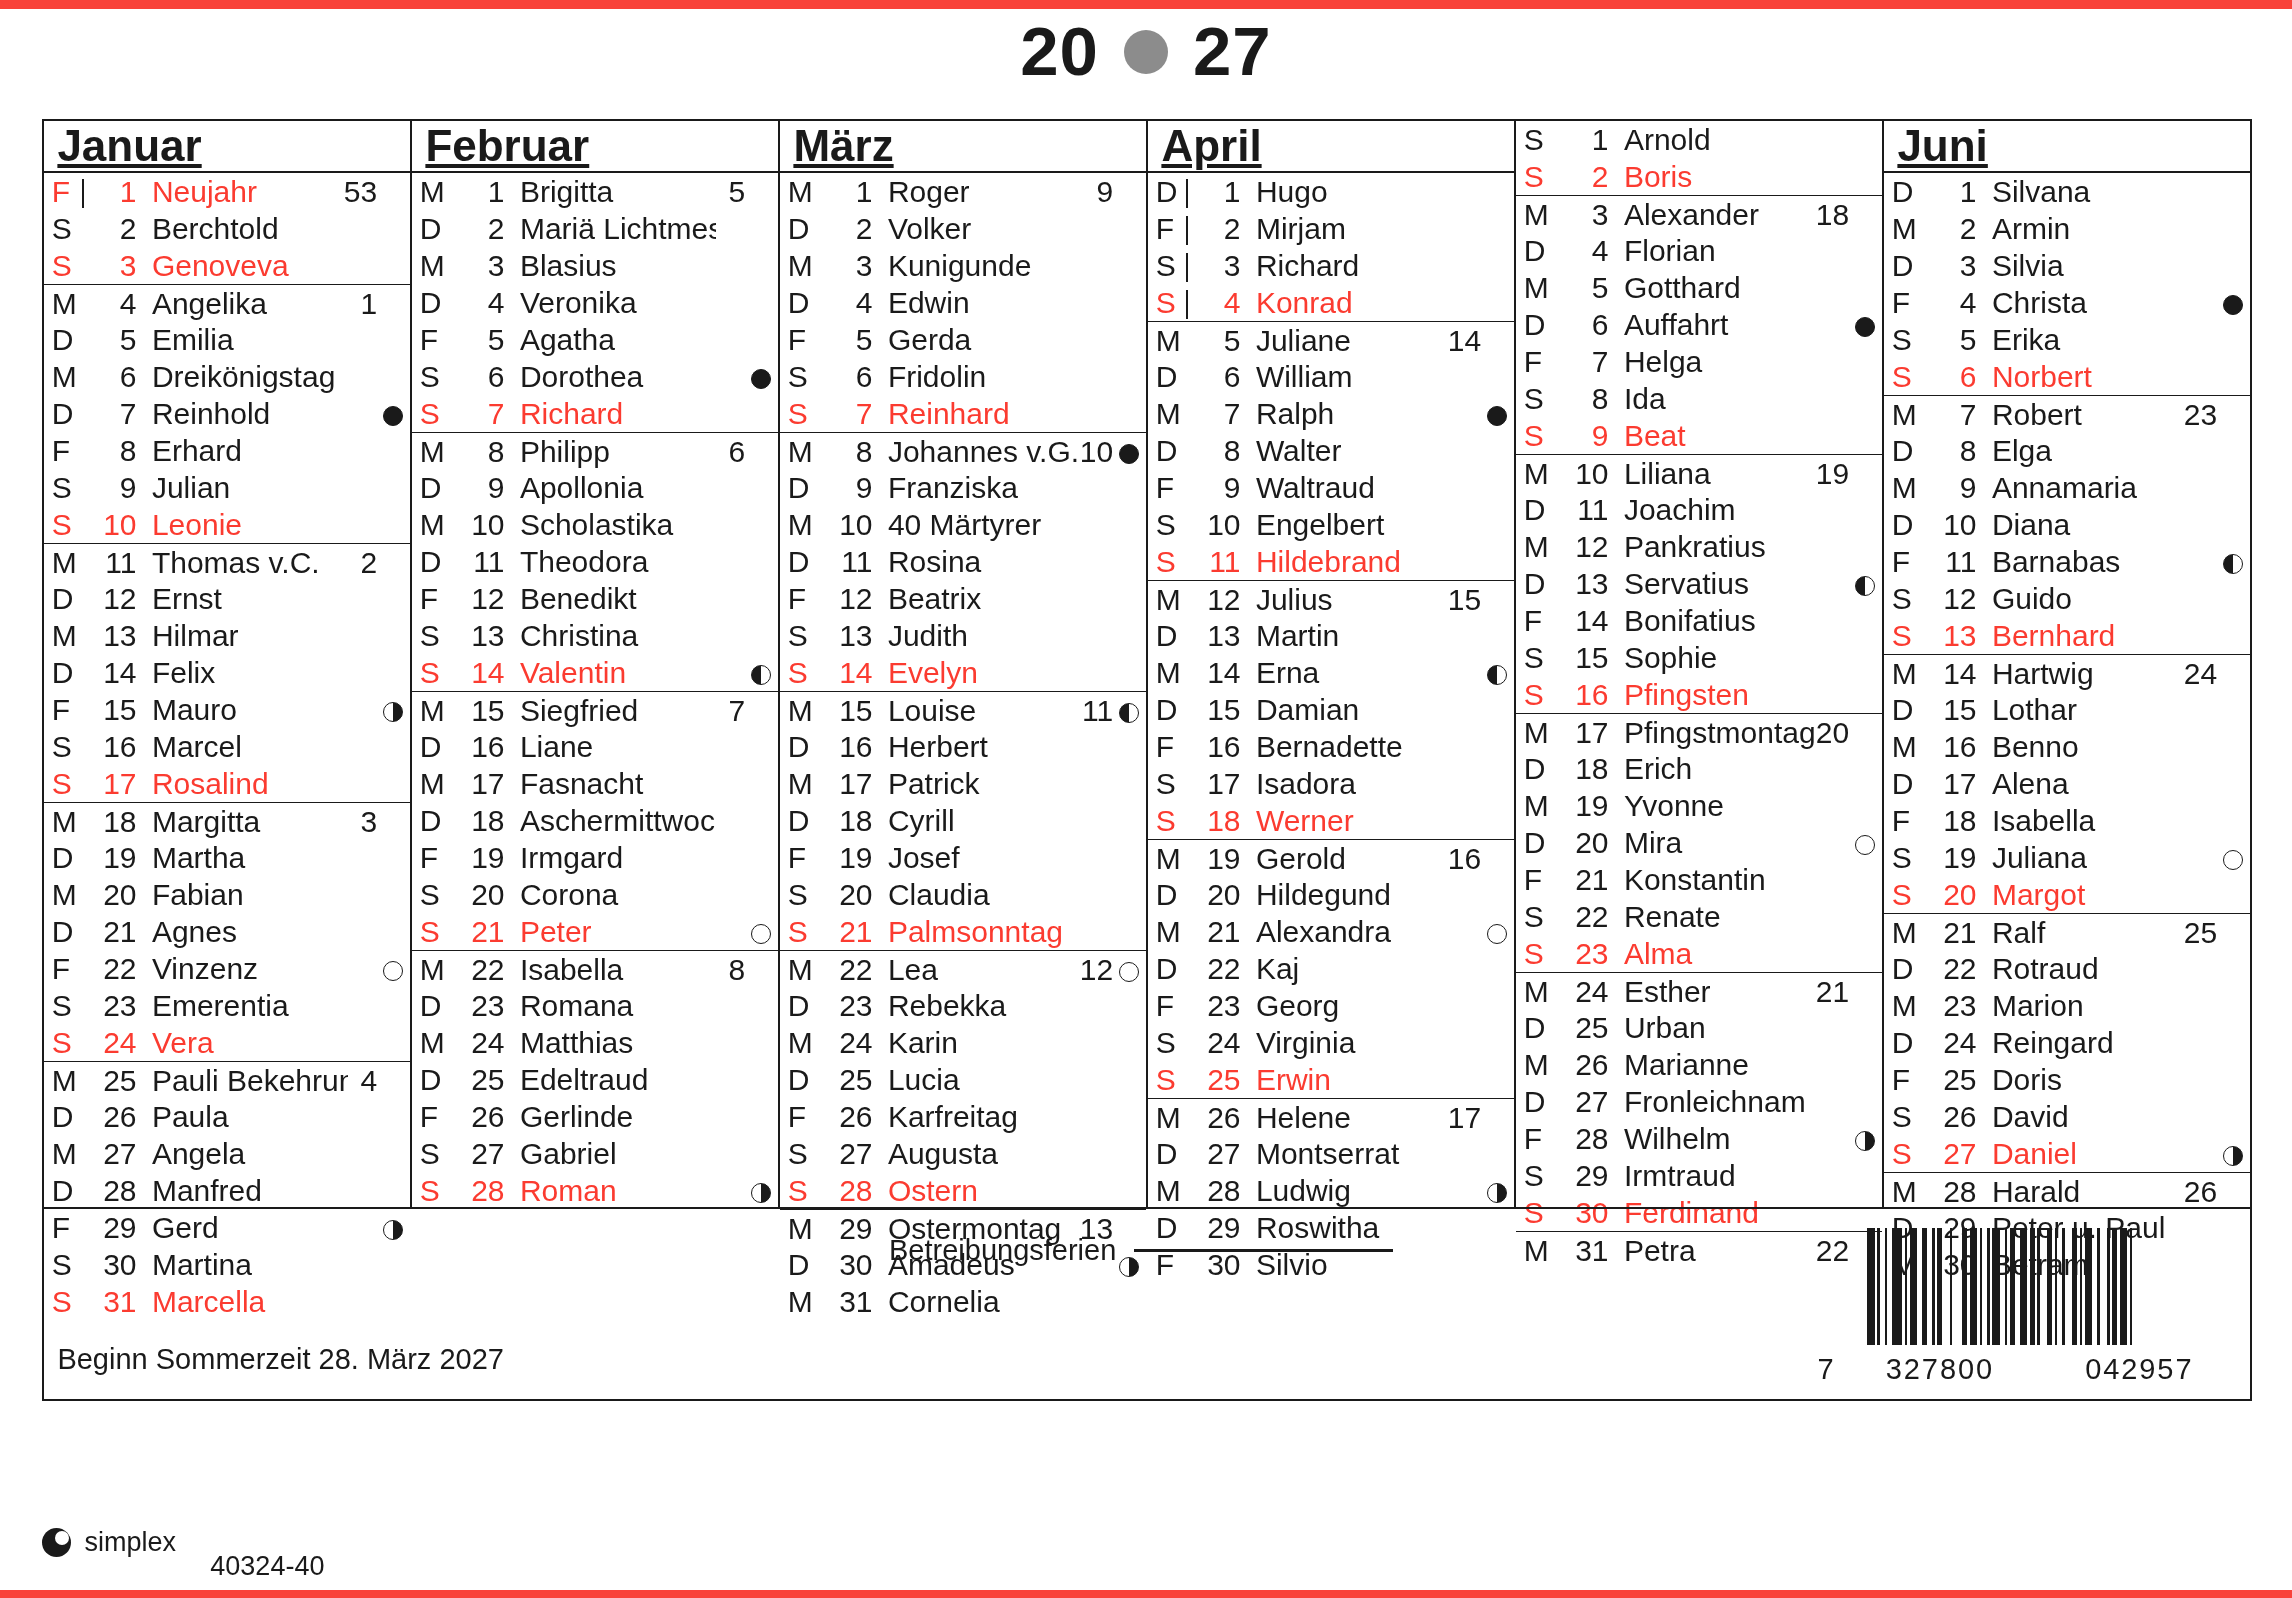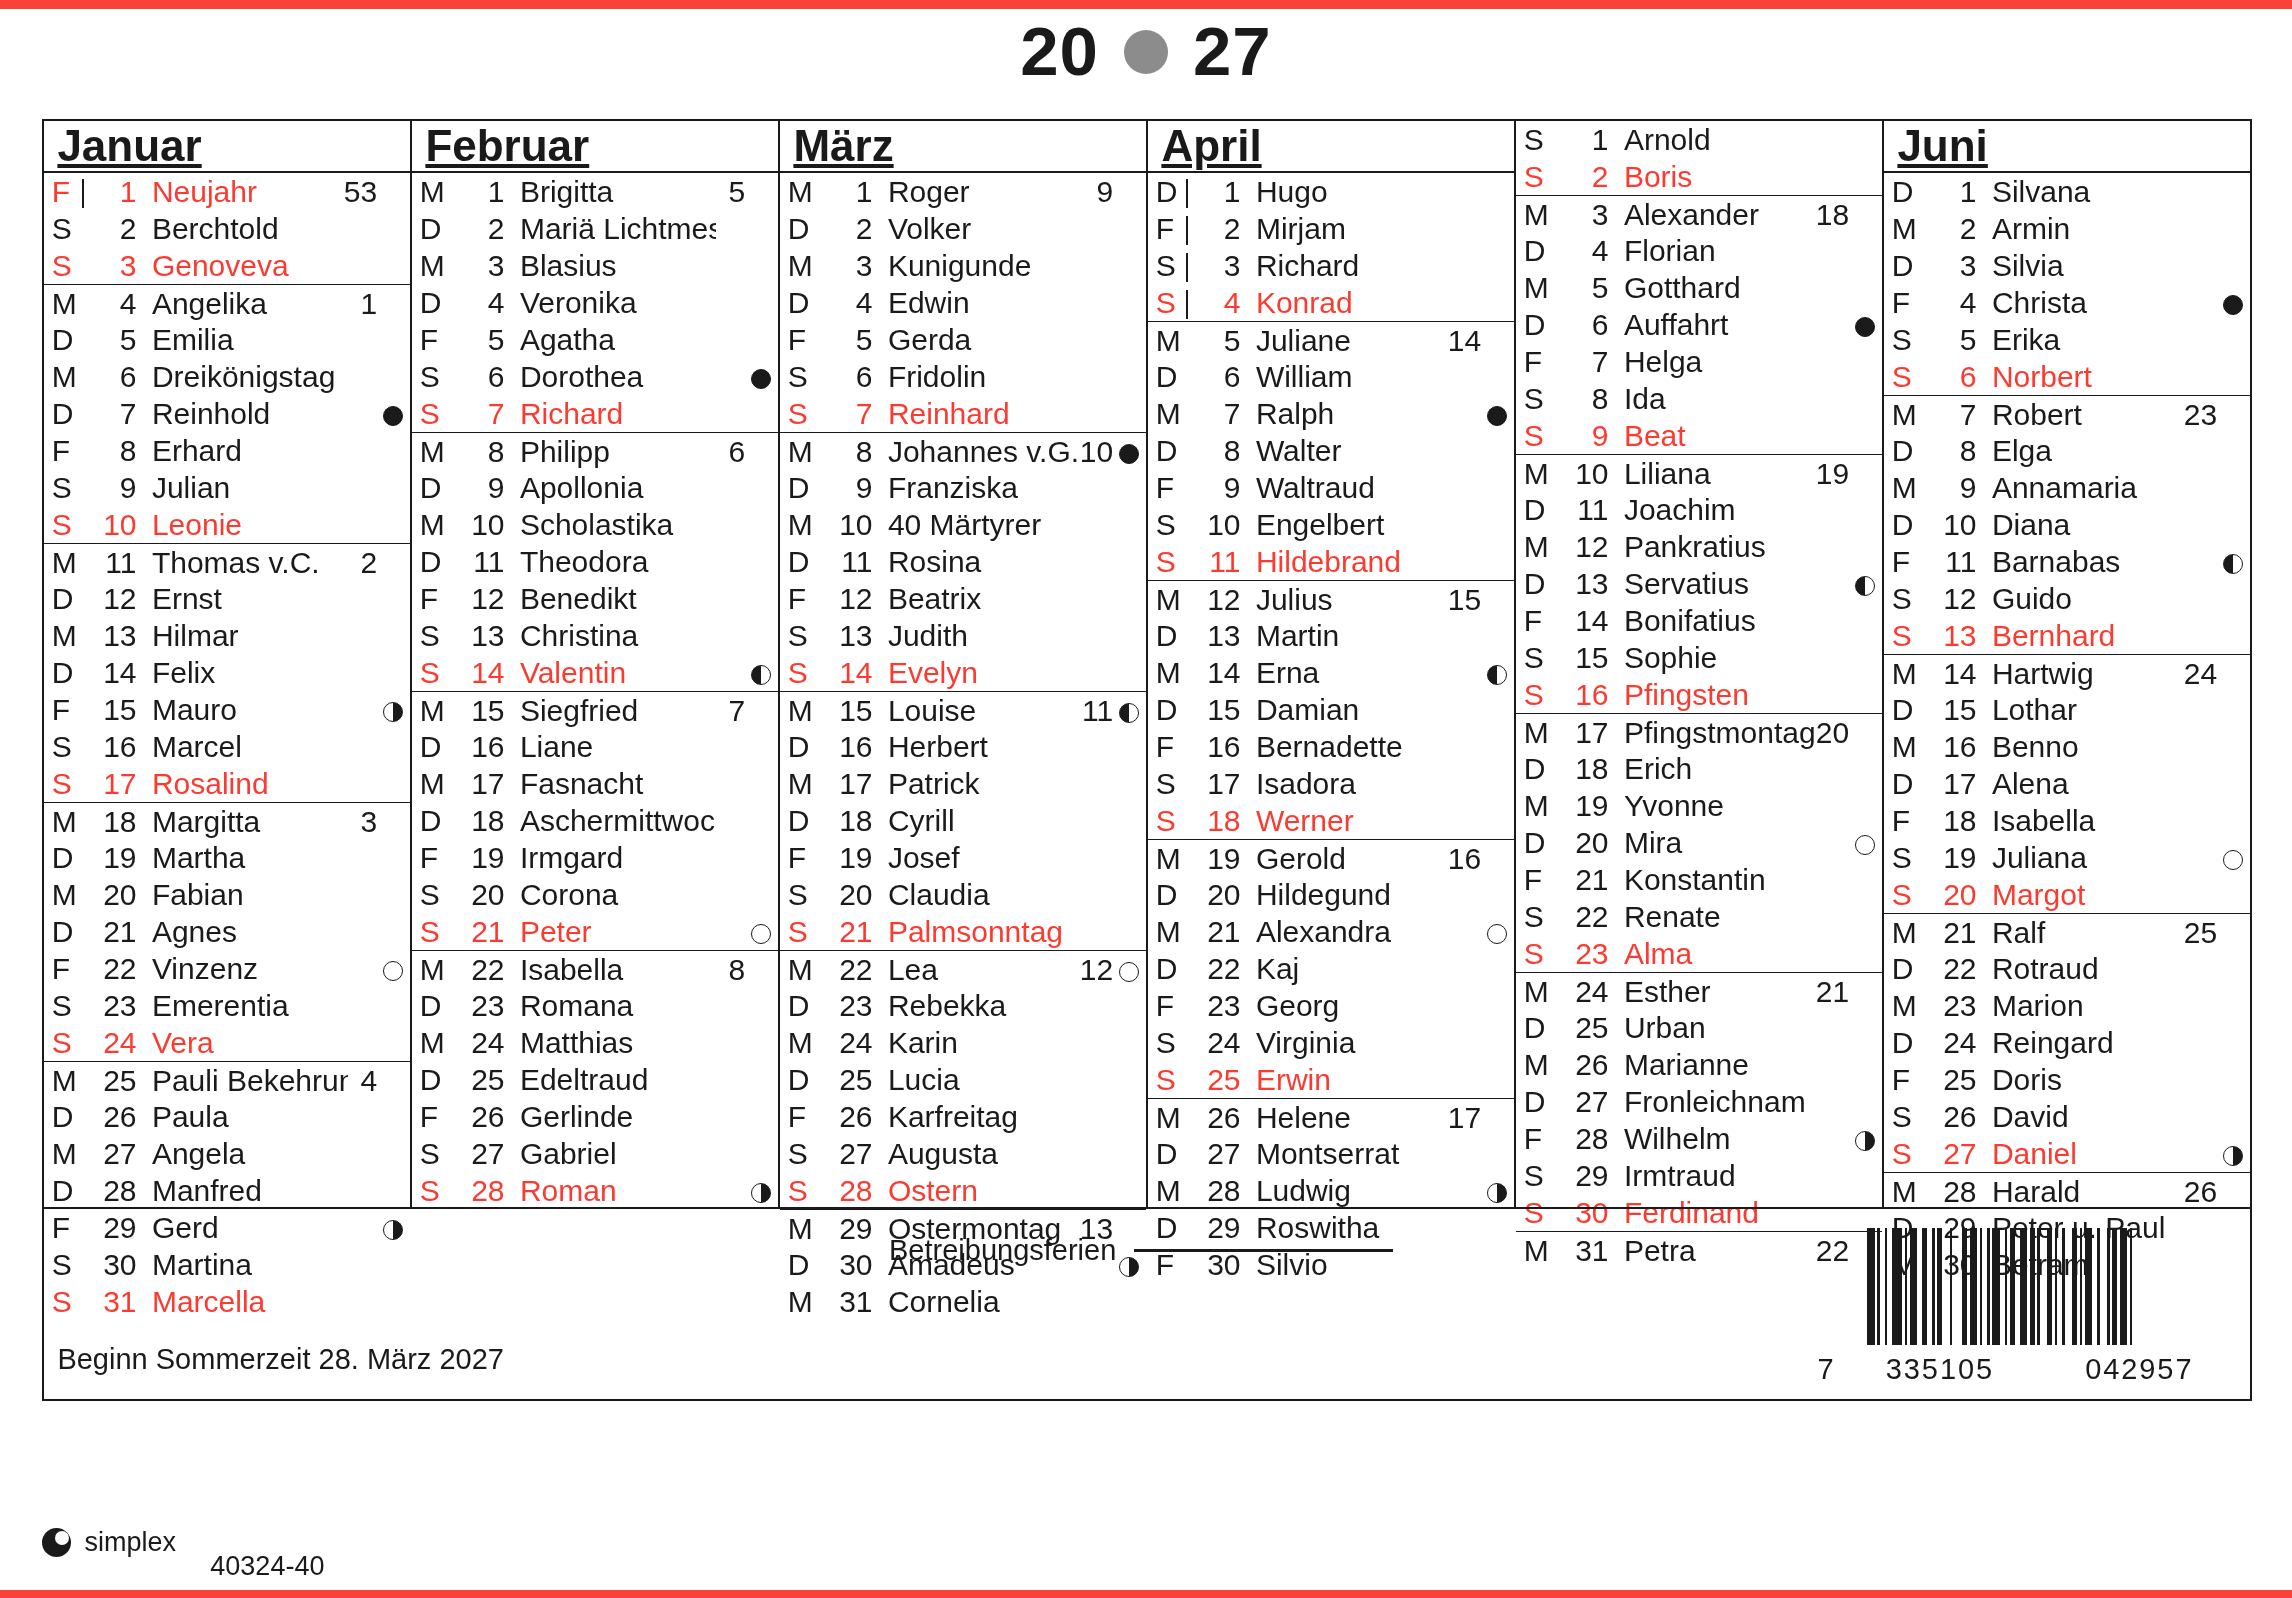--- a/index.html
+++ b/index.html
@@ -1814,21 +1814,21 @@
             <span class="sp" style="width: 2.5px;"></span>
             <span class="bar" style="width: 5px;"></span>
             <span class="sp" style="width: 2.5px;"></span>
             <span class="bar" style="width: 7.5px;"></span>
             <span class="sp" style="width: 2.5px;"></span>
             <span class="bar" style="width: 2.5px;"></span>
             <span class="sp" style="width: 5px;"></span>
           </div>
         <div class="barcode-digits">
           <span class="bc-lead">7</span>
-          <span class="bc-left">335105</span>
+          <span class="bc-left">327800</span>
           <span class="bc-right">042957</span>
         </div>
       </div>
     </div>
   </div>
 
   <div class="brand">
     <span class="brand-mark"></span>
     <span>simplex</span>
     <span class="brand-code">40324-40</span>

